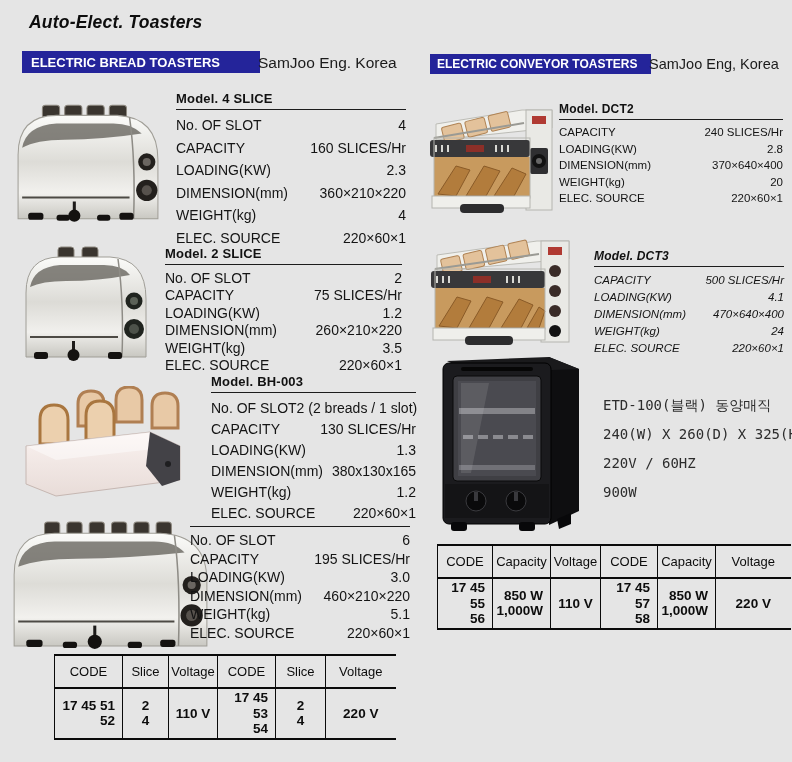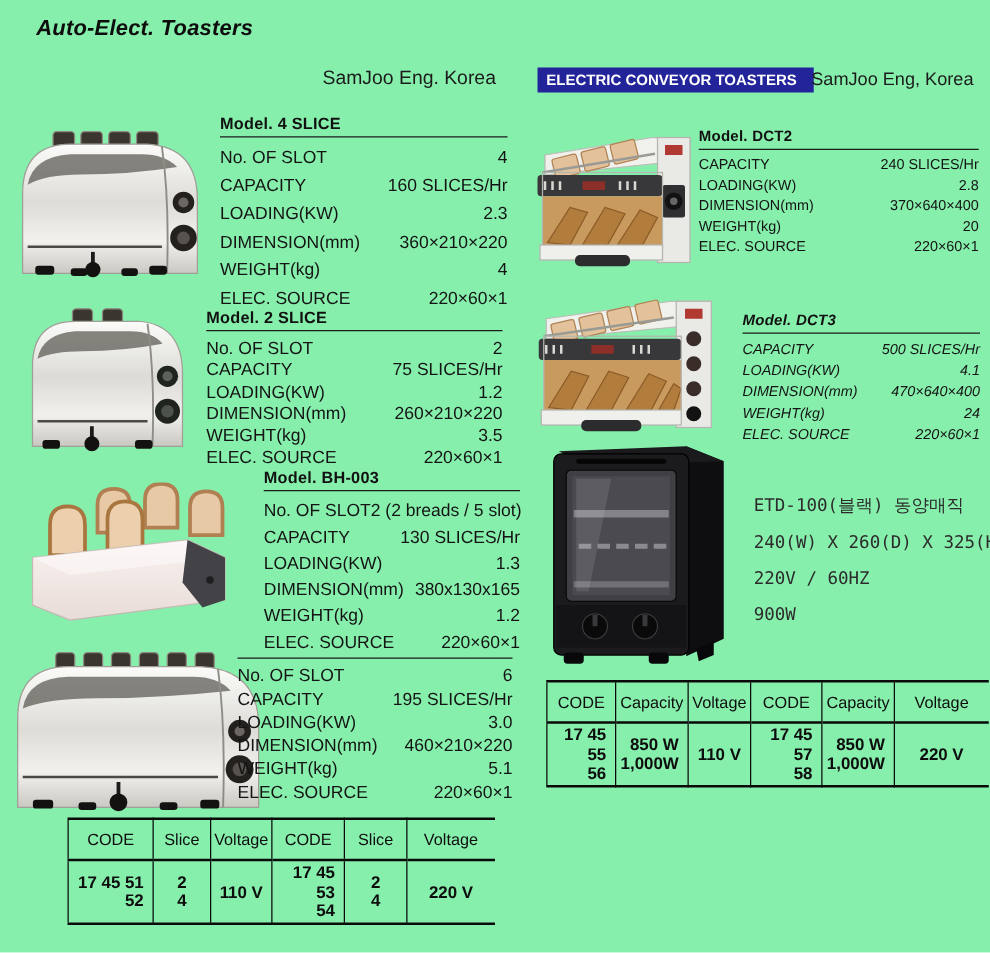--- a/index.html
+++ b/index.html
@@ -1,17 +1,17 @@
 <!DOCTYPE html>
 <html><head>
 <meta charset="utf-8">
 <style>
   html,body { margin:0; padding:0; background:#fff; }
   .page {
-    position:relative; width:792px; height:762px; background:#86efac;
+    position:relative; width:792px; height:762px; background:#e5e5e5;
     font-family:"Liberation Sans", sans-serif; color:#111; overflow:hidden;
   }
   .col-title {
     position:absolute; font-weight:bold; font-style:italic; font-size:17.5px;
     color:#0d0d0d; letter-spacing:0.2px; white-space:nowrap;
   }
   .banner {
     position:absolute; background:#24249a; color:#ffffff; font-weight:bold;
     display:flex; align-items:center; white-space:nowrap;
   }
@@ -43,20 +43,23 @@
   .cell-center { text-align:center; }
   .cell-volt { text-align:center; font-weight:normal; font-size:13px; }
 </style>
 </head>
 <body>
 
 <div class="page">
 
   <div class="col-title" style="left:29px; top:12px;">Auto-Elect. Toasters</div>
 
+  <div class="banner" style="left:22px; top:51px; width:229px; height:22px; font-size:13px; padding-left:9px;">
+    <span>ELECTRIC BREAD TOASTERS</span>
+  </div>
   <div class="brand" style="left:258px; top:54px;">SamJoo Eng. Korea</div>
 
   <div class="photo" style="left:12px; top:99px; width:152px; height:128px;">
     <svg viewBox="0 0 150 126">
       <defs>
         <linearGradient id="ch4" x1="0" x2="0" y1="0" y2="1">
           <stop offset="0" stop-color="#fbfbf9"></stop>
             <stop offset="0.45" stop-color="#dddcd7"></stop>
           <stop offset="0.75" stop-color="#f2f1ee"></stop>
             <stop offset="1" stop-color="#c9c8c2"></stop>
@@ -187,21 +190,21 @@
       <path d="M14 60 L138 46 L168 60 L44 74 Z" fill="#ffffff" opacity="0.45"></path>
       <path d="M138 46 L168 60 L168 94 L150 100 L134 80 Z" fill="#434247"></path>
       <circle cx="156" cy="78" r="3" fill="#1e1e20"></circle>
     </svg>
   </div>
   <div class="spec-table" style="left:211px; top:374px; width:205px; --rh:21px;">
     <div class="model">Model. BH-003</div>
     <div class="rule"></div>
     <div class="spec-row">
         <span>No. OF SLOT</span>
-        <span>2 (2 breads / 5 slot)</span>
+        <span>2 (2 breads / 1 slot)</span>
       </div>
     <div class="spec-row">
         <span>CAPACITY</span>
         <span>130 SLICES/Hr</span>
       </div>
     <div class="spec-row">
         <span>LOADING(KW)</span>
         <span>1.3</span>
       </div>
     <div class="spec-row">

